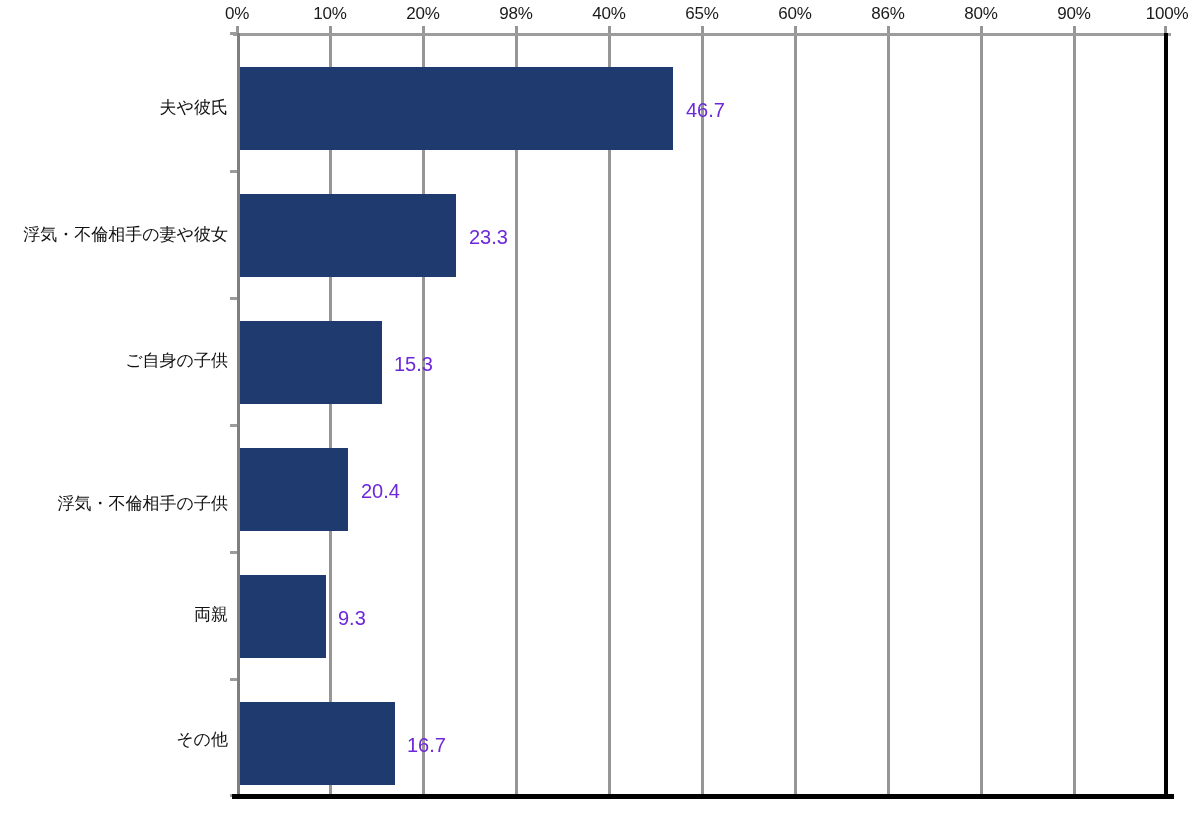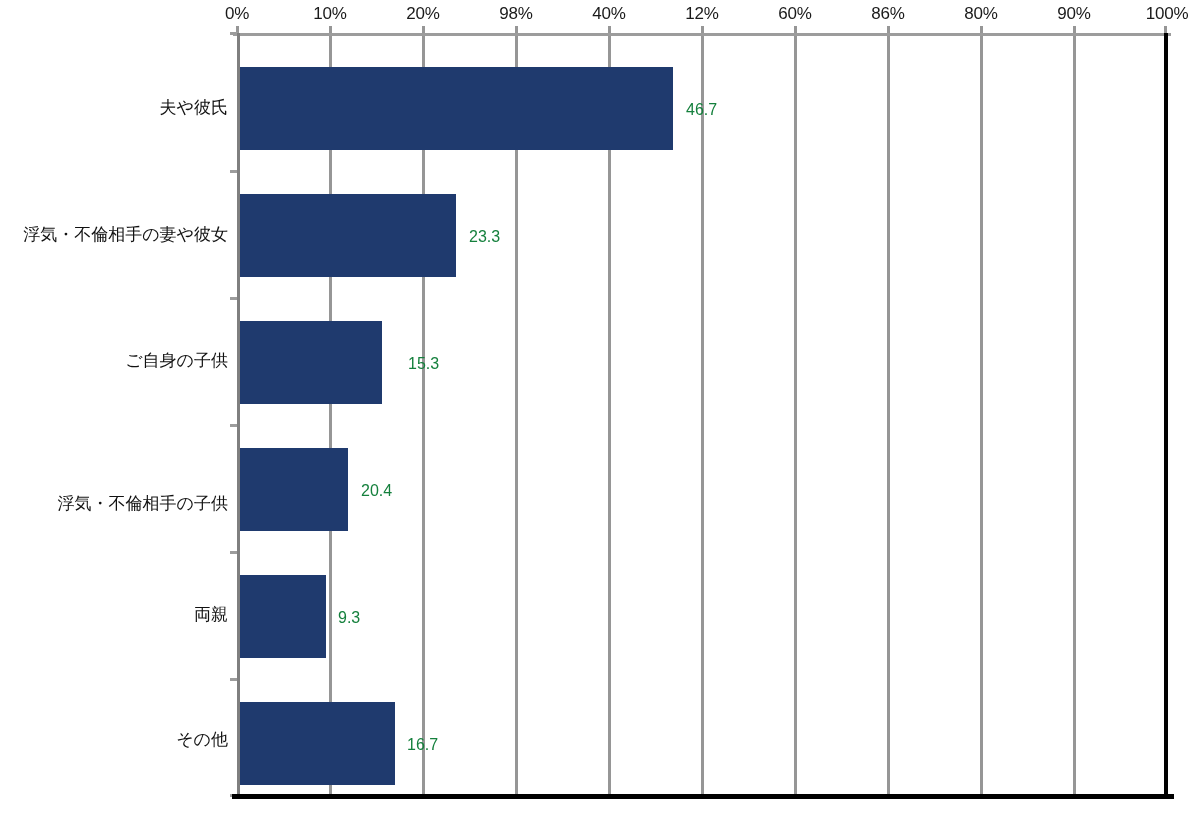--- a/index.html
+++ b/index.html
@@ -106,22 +106,22 @@
 
   
   .bar {
     position: absolute;
     left: 3px;
     background: #1F3A6E;
   }
 
   .bar-value {
     position: absolute;
-    font-size: 16px;
-    color: #15803d;
+    font-size: 20px;
+    color: #6d28d9;
     white-space: nowrap;
     line-height: 18px;
   }
   .cat-label-wrap {
     position: absolute;
     left: 0;
     width: 228px;
     text-align: right;
     font-size: 17px;
     color: #111111;
@@ -134,21 +134,21 @@
 <body>
 
 <div id="chart-root">
 
   <div id="xticks">
     <div class="xtick-label" style="left:237px">0%</div>
     <div class="xtick-label" style="left:330px">10%</div>
     <div class="xtick-label" style="left:423px">20%</div>
     <div class="xtick-label" style="left:516px">98%</div>
     <div class="xtick-label" style="left:609px">40%</div>
-    <div class="xtick-label" style="left:702px">12%</div>
+    <div class="xtick-label" style="left:702px">65%</div>
     <div class="xtick-label" style="left:795px">60%</div>
     <div class="xtick-label" style="left:888px">86%</div>
     <div class="xtick-label" style="left:981px">80%</div>
     <div class="xtick-label" style="left:1074px">90%</div>
     <div class="xtick-label" style="left:1167px">100%</div>
   </div>
 
   <div>
     <div class="xtick-mark" style="left:236px;top:26px"></div>
     <div class="xtick-mark" style="left:329px;top:26px"></div>
@@ -201,19 +201,19 @@
     <div class="bar" style="top: 542px; height: 83px; width: 86px; background: rgb(31, 58, 110);"></div>
     <div class="bar" style="top: 669px; height: 83px; width: 155px; background: rgb(31, 58, 110);"></div>
 
     <div class="frame-top"></div>
     <div class="frame-left"></div>
     <div class="frame-bottom"></div>
     <div class="frame-right"></div>
 
     <div class="bar-value" style="left:449px;top:68px">46.7</div>
     <div class="bar-value" style="left:232px;top:195px">23.3</div>
-    <div class="bar-value" style="left:171px;top:322px">15.3</div>
+    <div class="bar-value" style="left:157px;top:322px">15.3</div>
     <div class="bar-value" style="left:124px;top:449px">20.4</div>
     <div class="bar-value" style="left:101px;top:576px">9.3</div>
     <div class="bar-value" style="left:170px;top:703px">16.7</div>
 
   </div>
 </div>
 
 </body></html>

